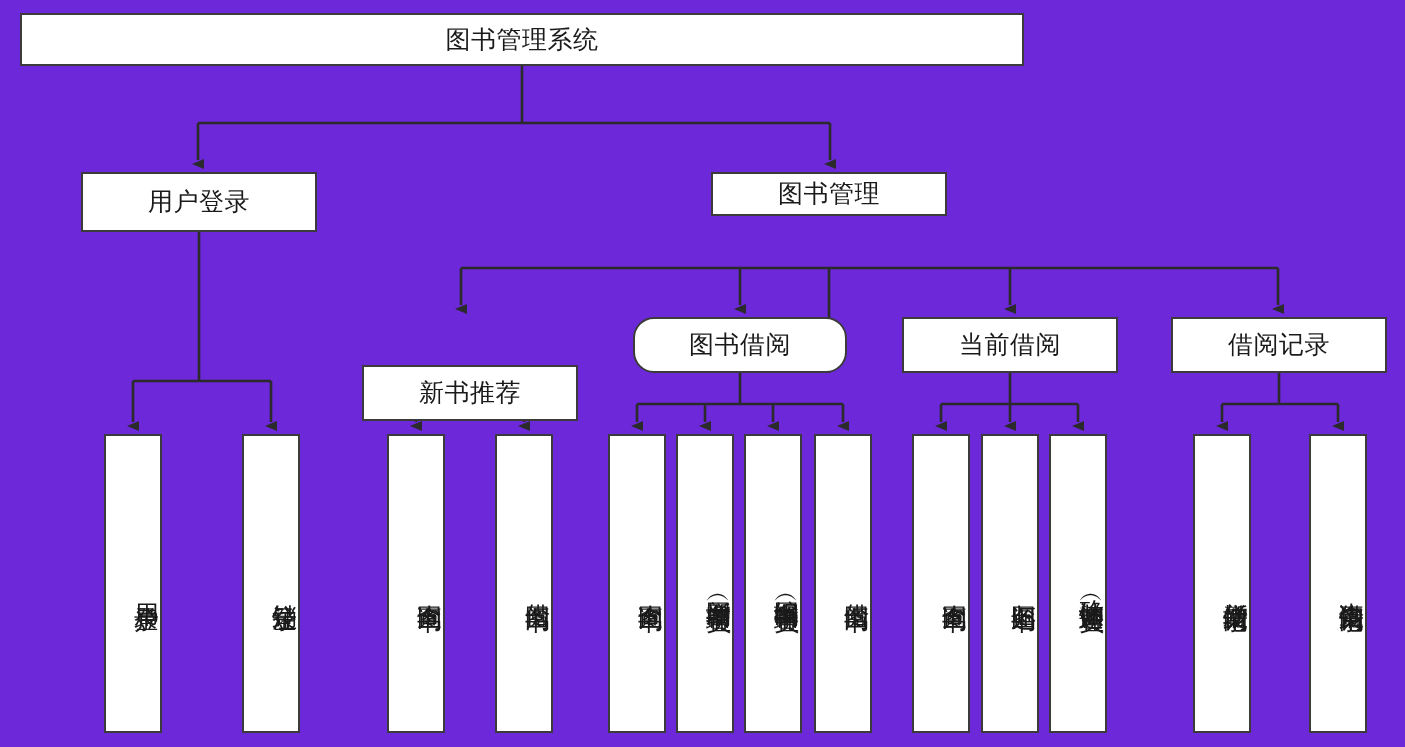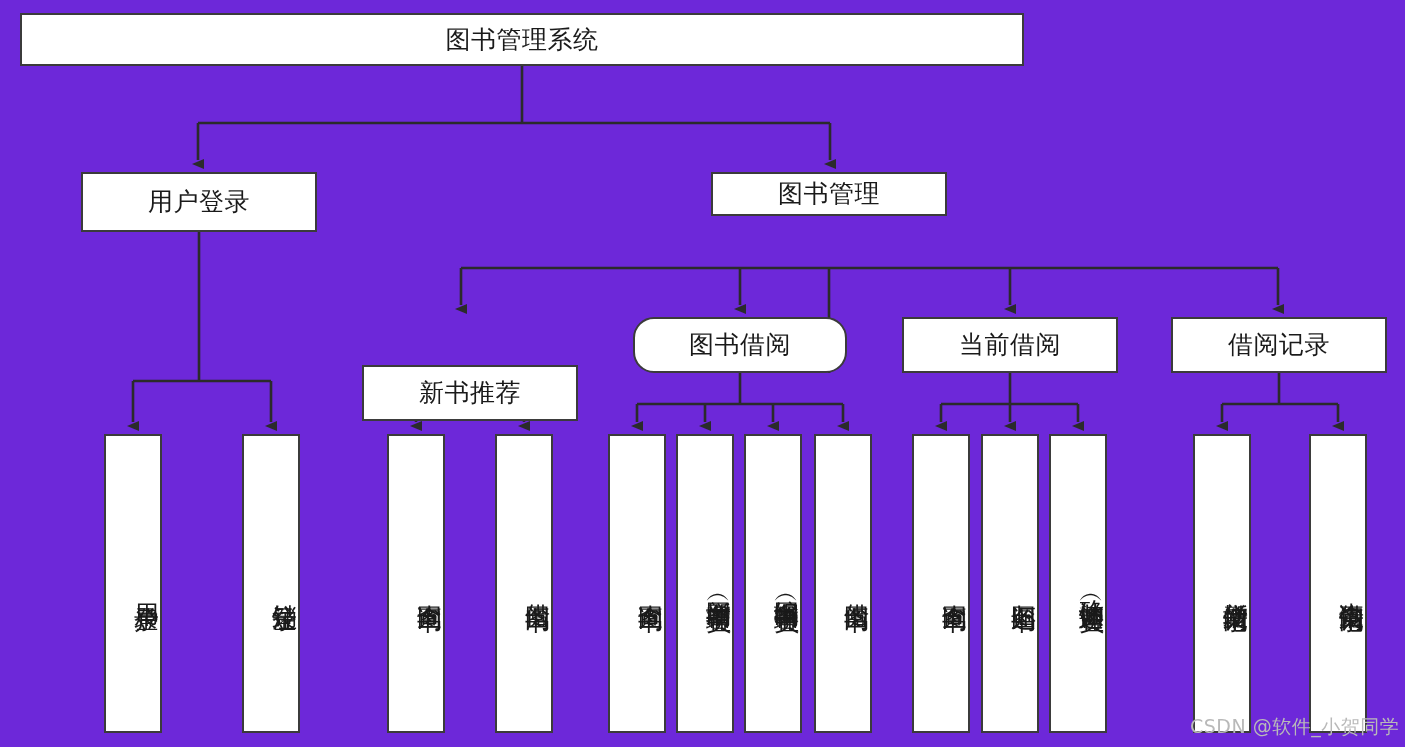--- a/index.html
+++ b/index.html
@@ -190,15 +190,14 @@
     <span>确认归还（管理员）</span>
   </div>
 
   <div class="node node-v" style="left:1193px; top:434px; width:58px; height:299px;">
     <span>新增借阅记录</span>
   </div>
   <div class="node node-v" style="left:1309px; top:434px; width:58px; height:299px;">
     <span>查询借阅记录</span>
   </div>
 
-  <div class="watermark" style="left:1190px; top:714px;">CSDN @软件_小贺同学</div>
 
 </div>
 
 </body></html>

